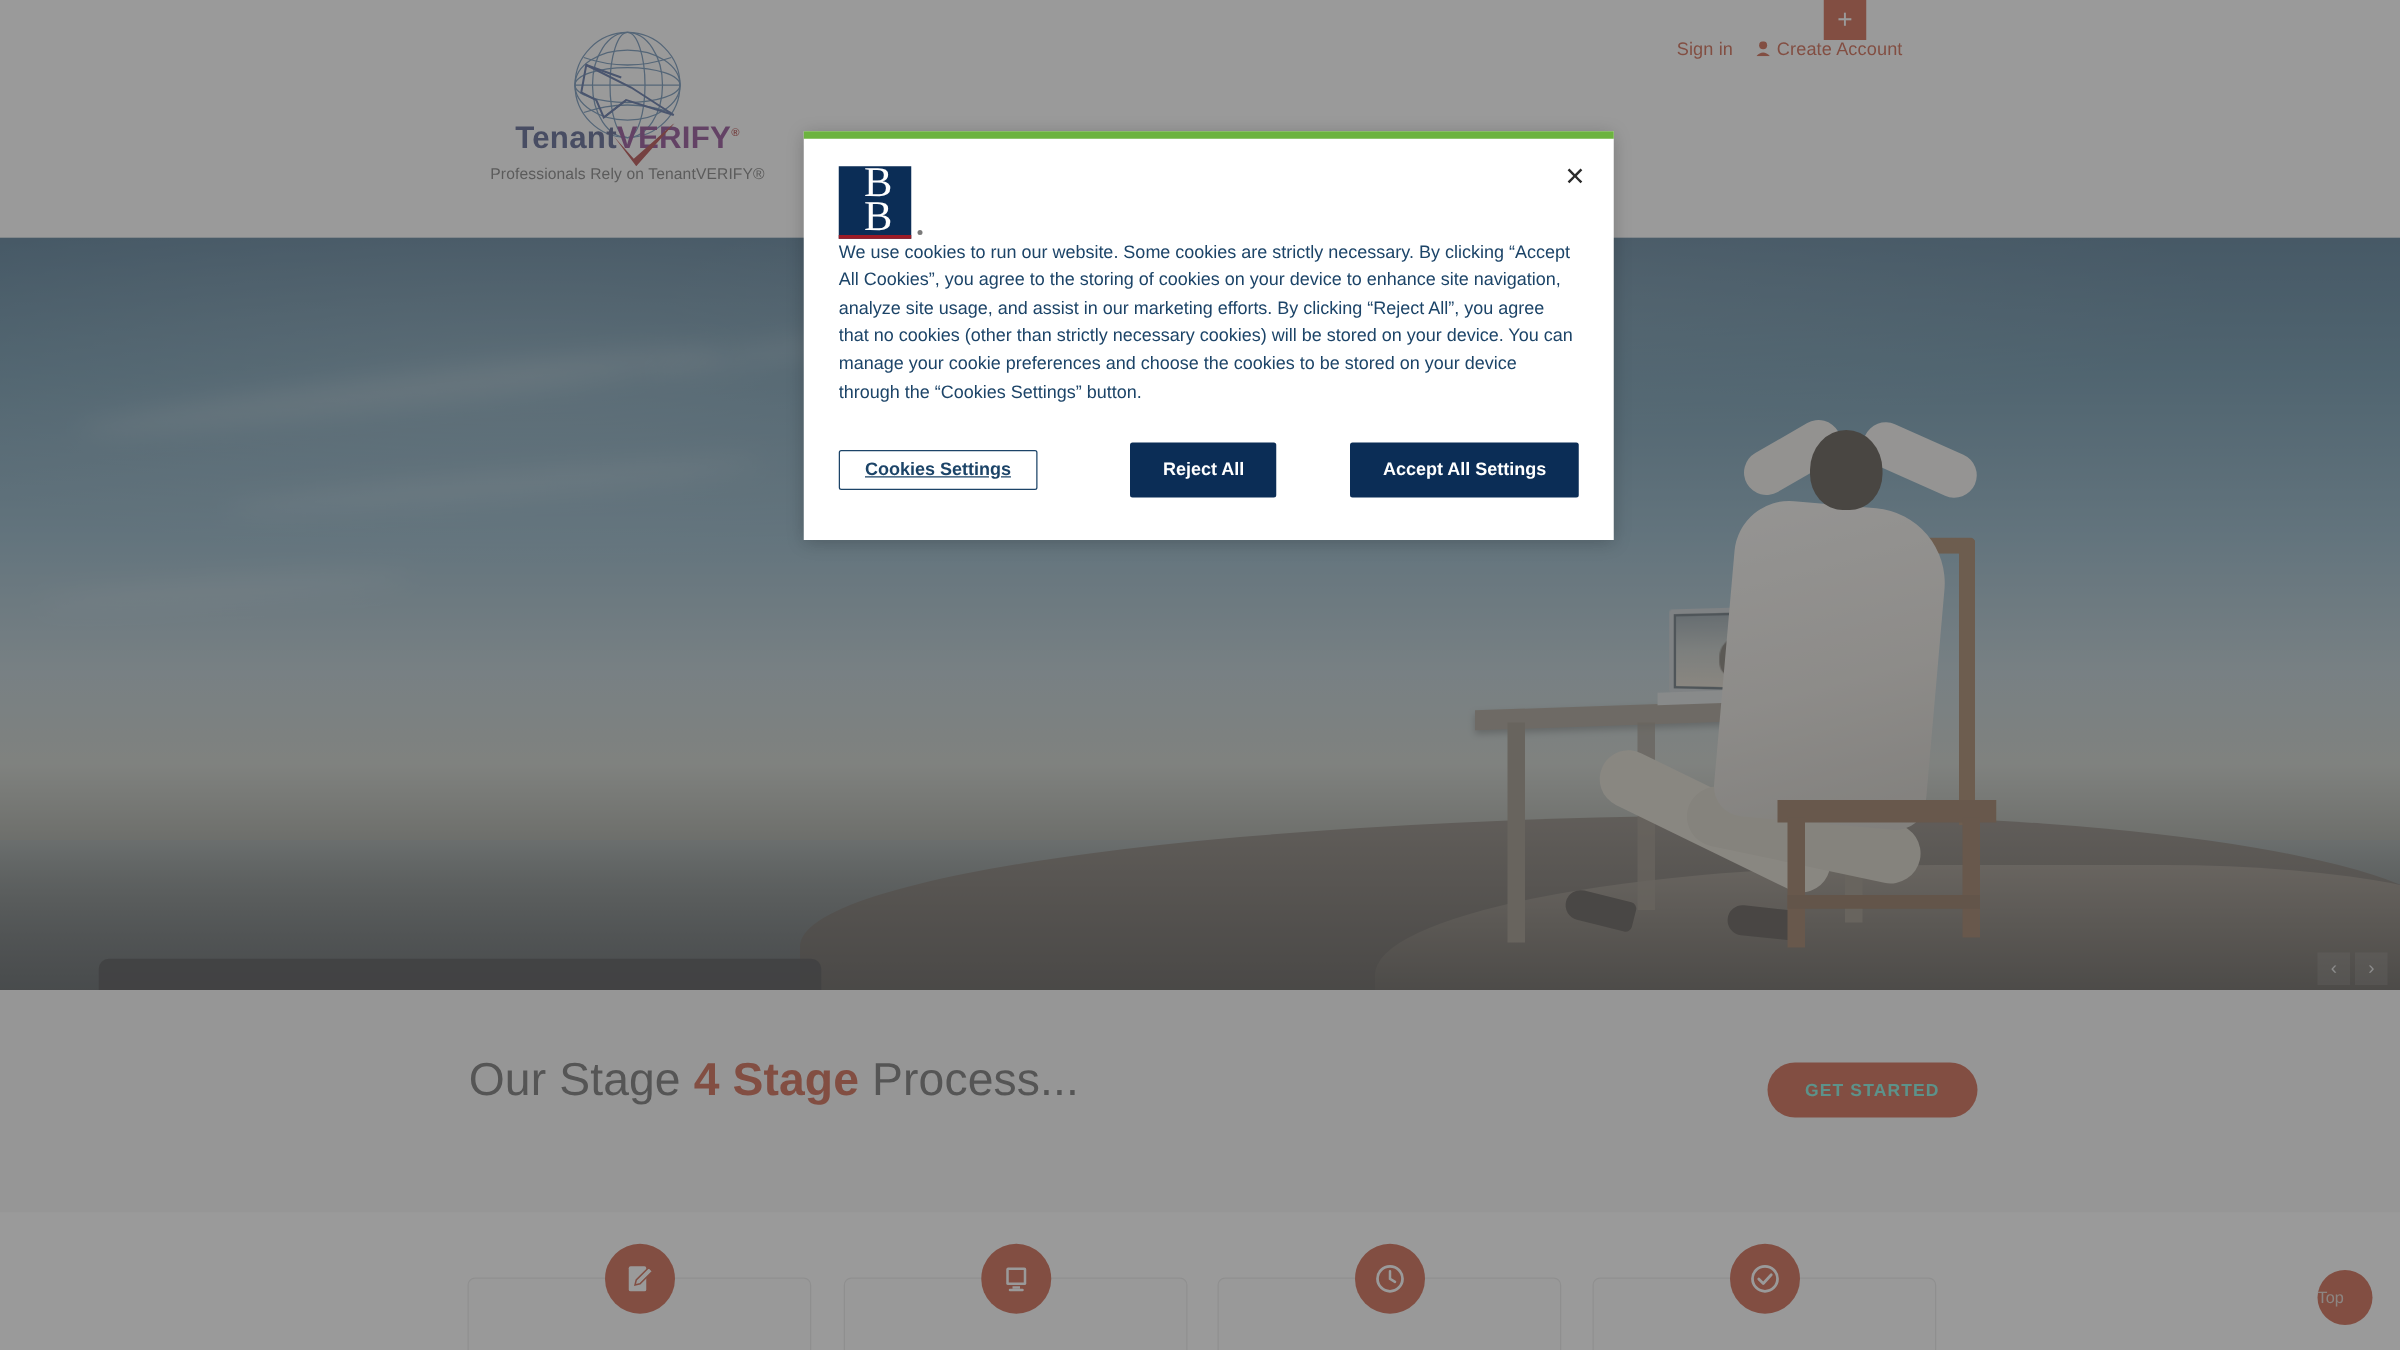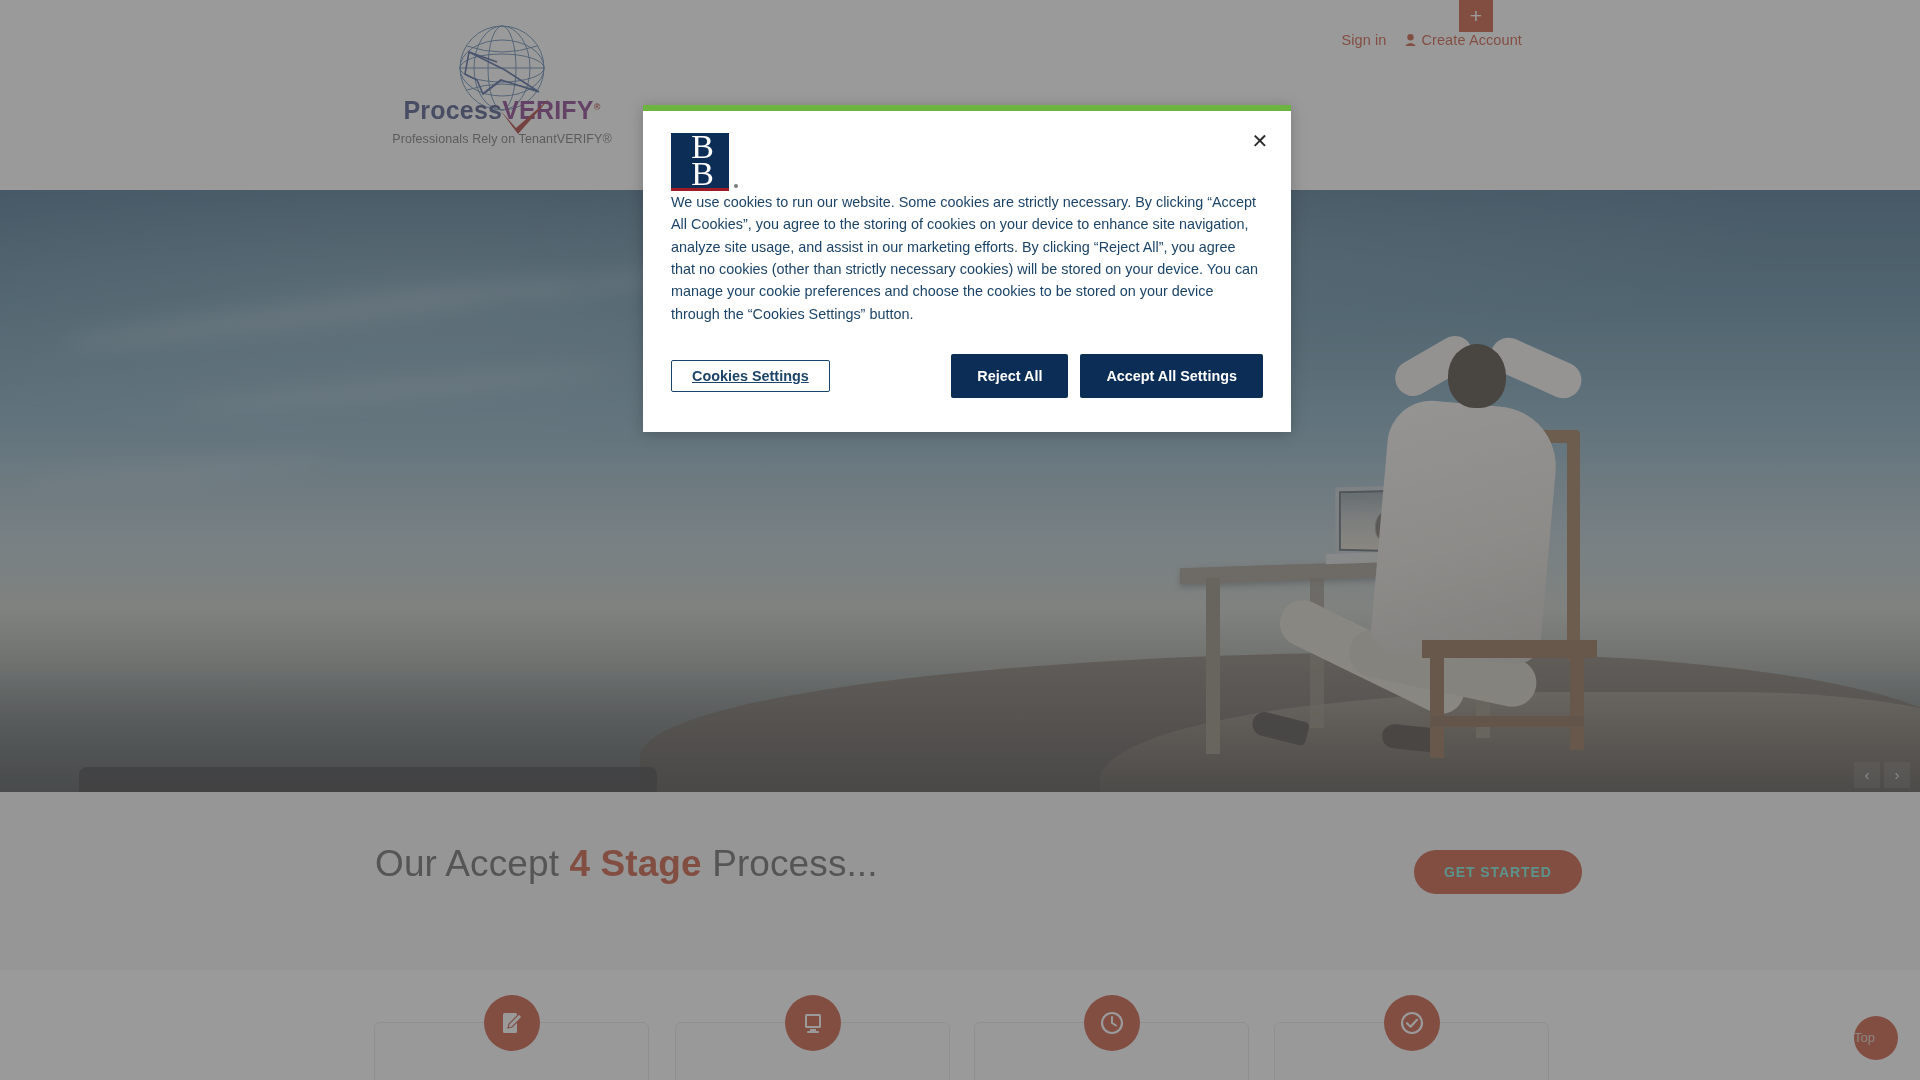--- a/index.html
+++ b/index.html
@@ -219,21 +219,21 @@
   }
   .btn-settings {
     border: 1px solid #1c4468; color: #1c4468; background: #fff;
     font-size: 14.4px; font-weight: bold; padding: 7px 20px; border-radius: 2px;
     text-decoration: underline; cursor: pointer; white-space: nowrap;
   }
   .btn-spacer { flex: 1; }
   .btn-solid {
     background: #0b2d56; color: #ffffff; border: none;
     font-size: 14.4px; font-weight: bold; padding: 14px 26px; border-radius: 2px;
-    cursor: pointer; white-space: nowrap; font-family: "Liberation Sans", sans-serif;
+    cursor: pointer; white-space: nowrap; font-family: "Liberation Sans", sans-serif; margin-left: 47px;
   }
 </style>
 </head>
 <body>
 
 <div id="root">
 
   <div class="header">
 
     <div class="logo-wrap">
@@ -250,21 +250,21 @@
             <path d="M24 72 q35 -12 70 0"></path>
           </g>
           <g fill="none" stroke="#2e4a8c" stroke-width="1.6">
             <path d="M26 34 L62 52 L96 74 L58 62 L40 76 L34 62 L22 56 Z"></path>
             <path d="M26 34 L54 44"></path>
             <path d="M40 76 L58 62"></path>
           </g>
         </svg>
       </div>
       <div class="logo-text">
-        <span class="t1">Process</span><span style="position:relative;display:inline-block;width:0;">
+        <span class="t1">Tenant</span><span style="position:relative;display:inline-block;width:0;">
           <svg width="58" height="34" viewBox="0 0 58 34" style="position:absolute;left:-6px;top:-19px;">
             <path d="M4 10 L20 28 L54 -2 L22 34 Z" fill="#9e1616"></path>
           </svg></span><span class="t2">VERIFY</span><span class="reg">®</span>
       </div>
       <div class="logo-tag">Professionals Rely on TenantVERIFY®</div>
     </div>
 
     <div class="plus-btn">+</div>
 
     <div class="acct-bar">
@@ -318,21 +318,21 @@
       
     </div>
 
     <div class="car-arrows">
       <div class="car-arrow">‹</div>
       <div class="car-arrow">›</div>
     </div>
   </div>
 
   <div class="process"></div>
-  <div class="process-title"><span>Our Accept </span><b>4 Stage</b><span> Process...</span></div>
+  <div class="process-title"><span>Our Stage </span><b>4 Stage</b><span> Process...</span></div>
   <div class="get-started">GET STARTED</div>
 
   <div class="cards">
     <div class="card" style="left:374px;">
       <div class="card-icon">
         <svg width="26" height="26" viewBox="0 0 26 26">
           <rect x="4" y="3" width="14" height="20" rx="1.5" fill="#fff"></rect>
           <path d="M20 4 l3 3 l-10 10 l-4 1 l1 -4 z" fill="#fff" stroke="#c0391a" stroke-width="1.2"></path>
         </svg>
       </div>

